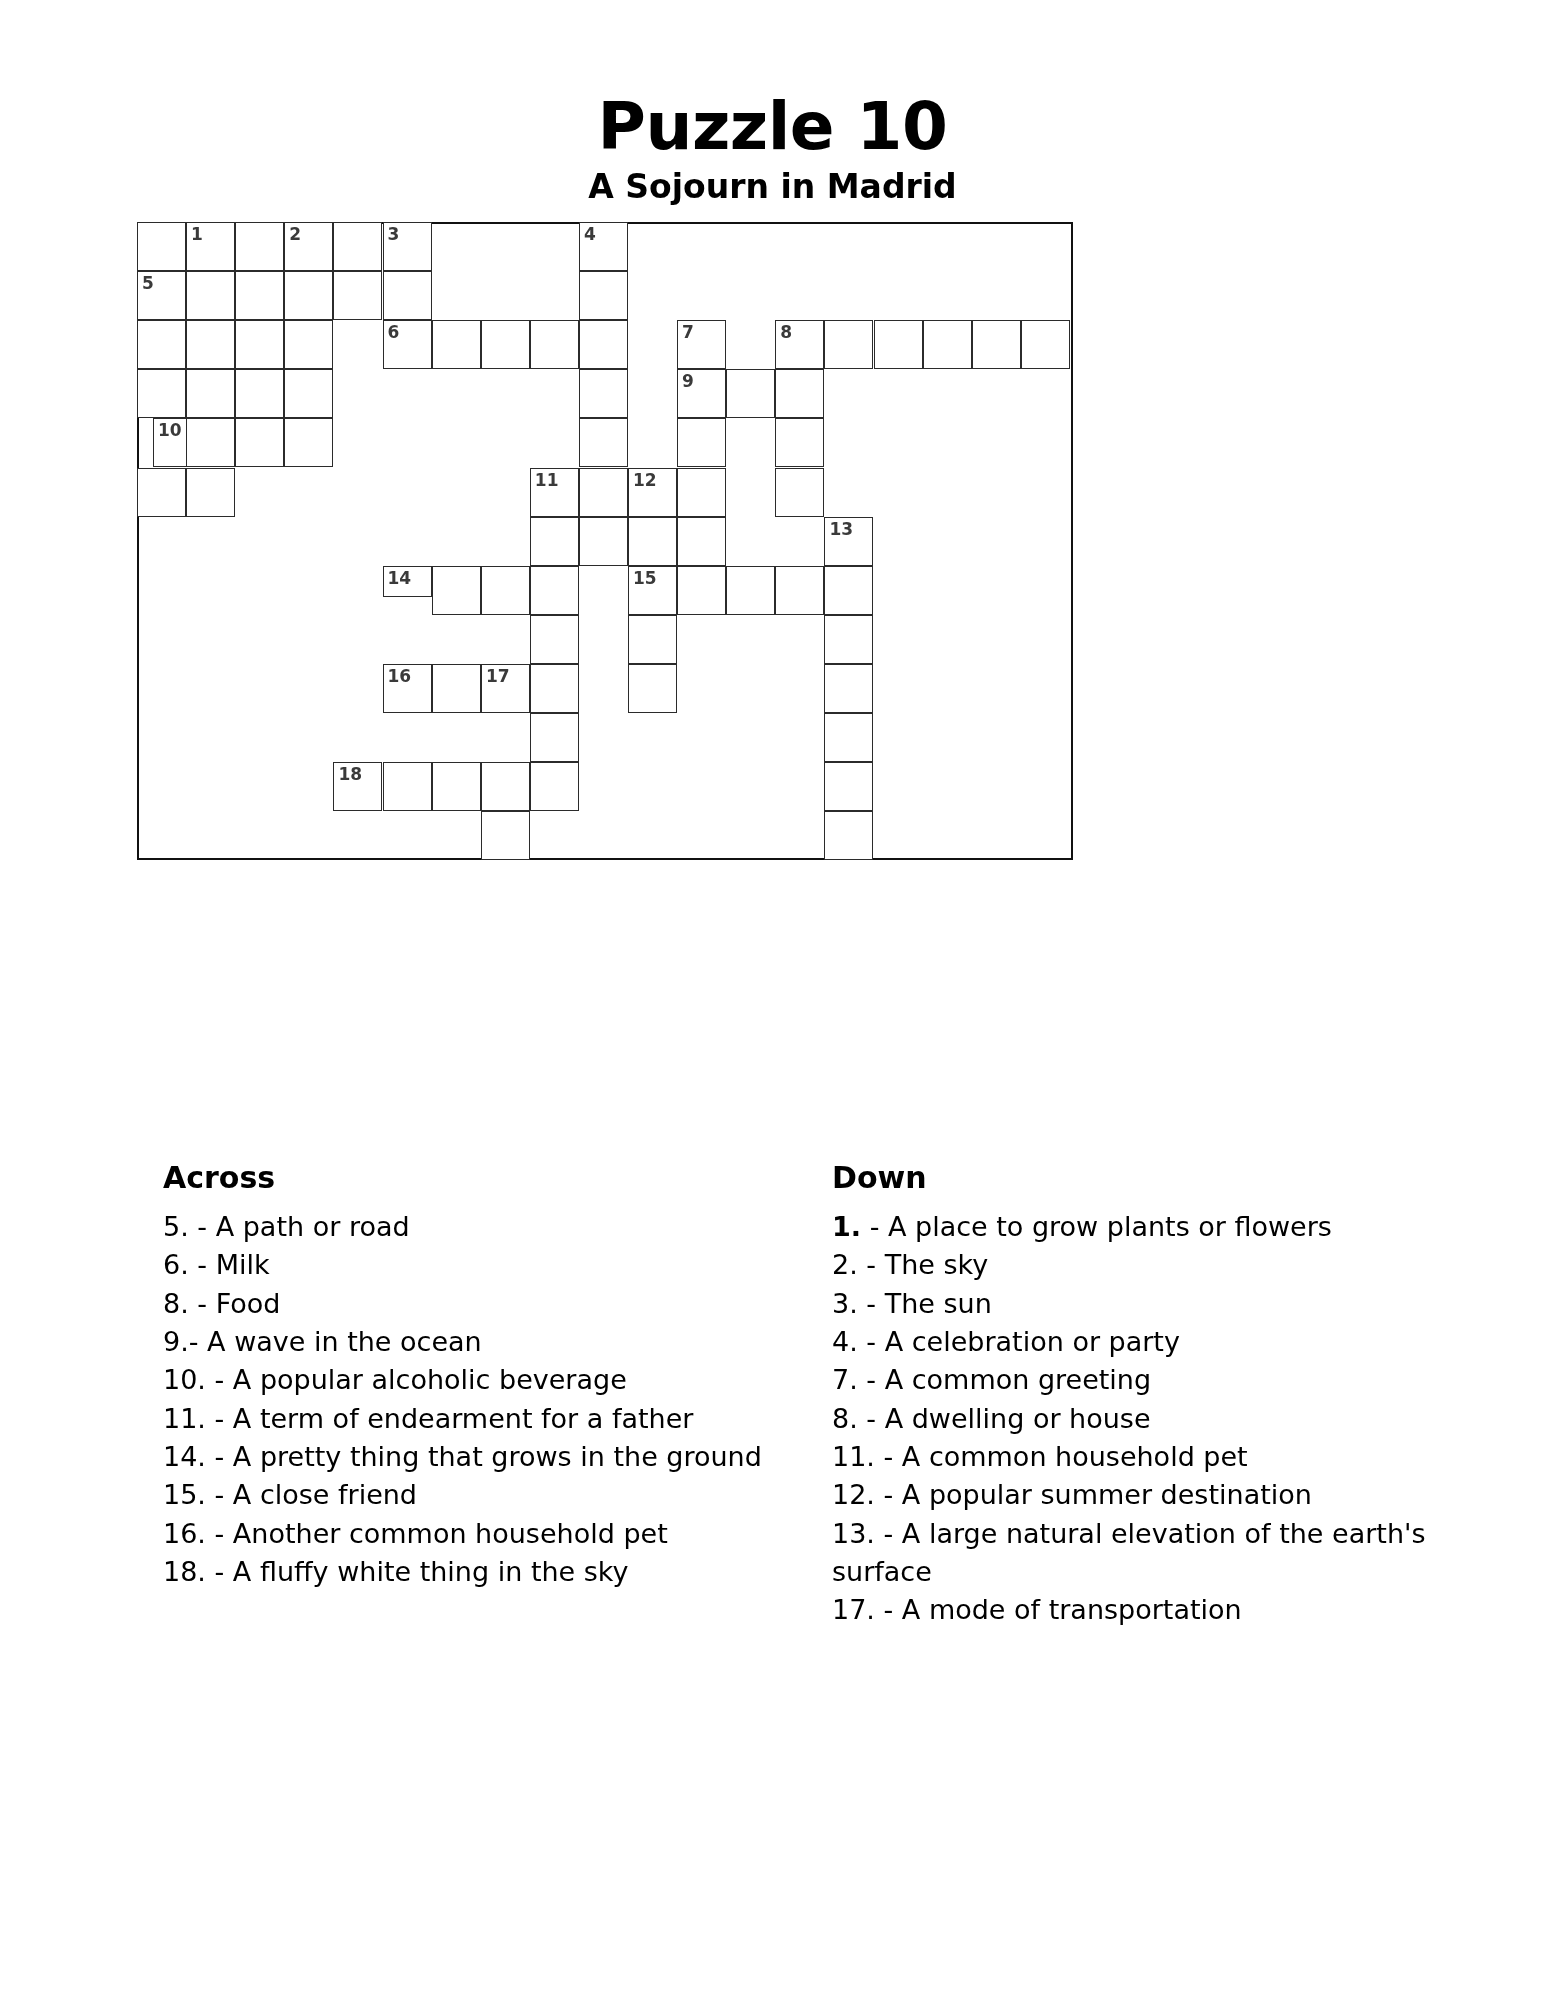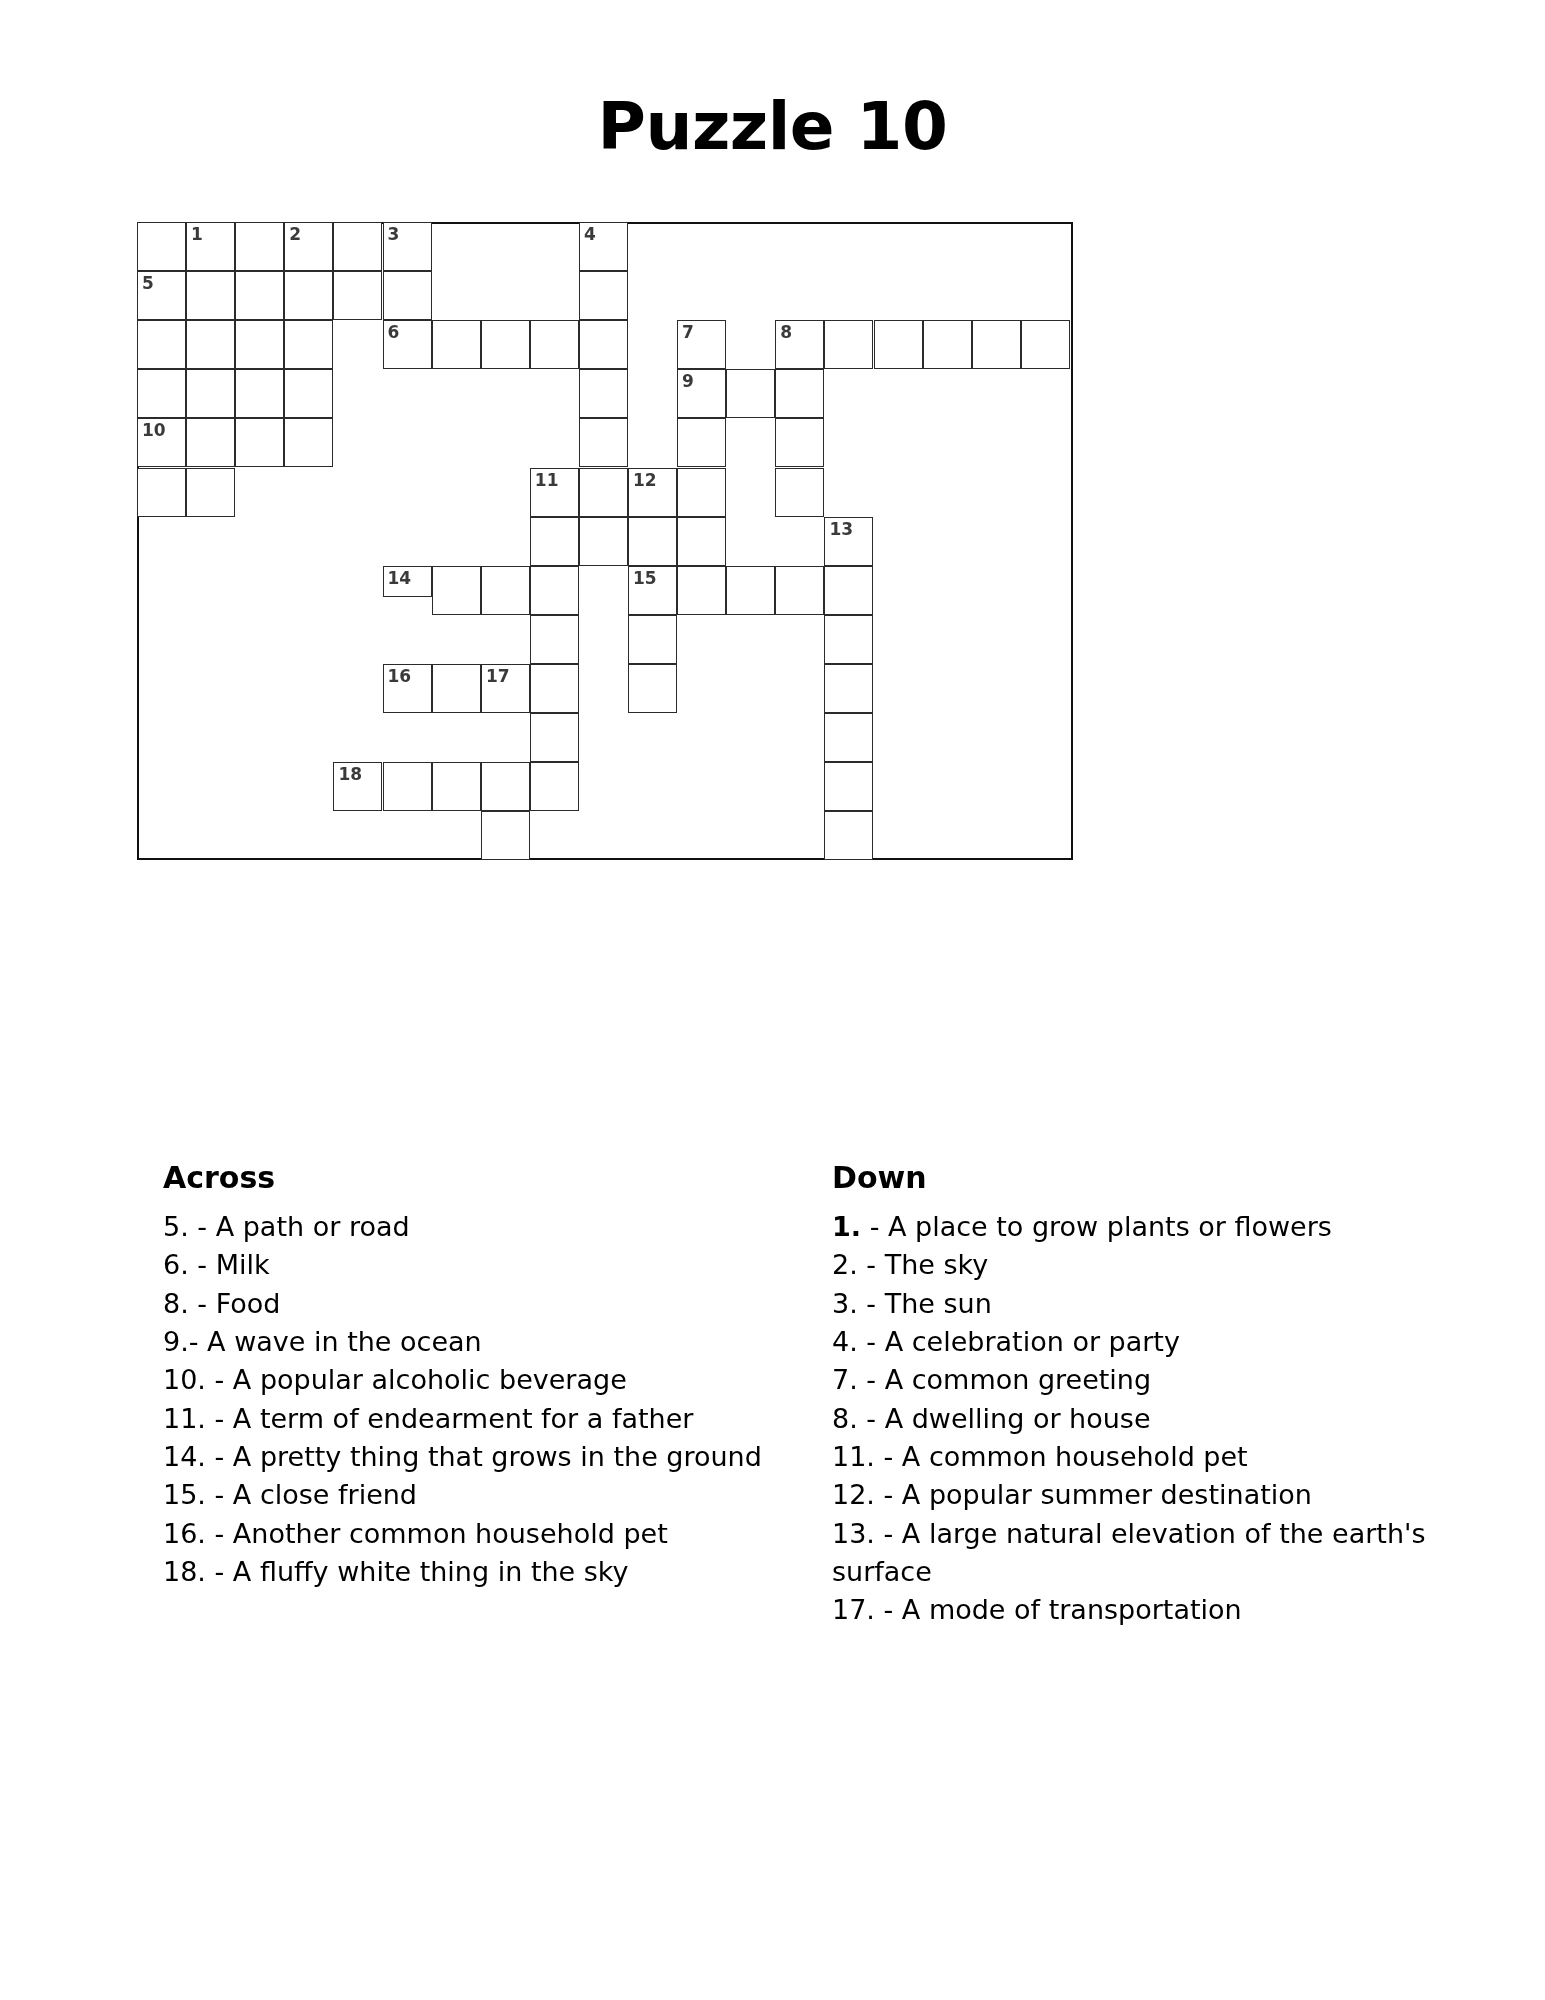--- a/index.html
+++ b/index.html
@@ -117,20 +117,21 @@
   .clue-item.bold-num { font-weight: 400; }
   .clue-item.bold-num .num-strong { font-weight: 700; }
 </style>
 </head>
 <body>
 
 <div class="page">
 
   <h1 class="puzzle-title">Puzzle 10</h1>
 
+  <h2 class="puzzle-subtitle">A Sojourn in Madrid</h2>
 
   <div id="grid-area">
     <div class="grid-outline"></div>
 
   <div class="cw-cell" style="left: 0px; top: 0px; width: 49.1px; height: 49.1px;"></div>
       <div class="cw-cell" style="left: 49.1px; top: 0px; width: 49.1px; height: 49.1px;">
         <span class="cw-num">1</span>
       </div>
       <div class="cw-cell" style="left: 98.2px; top: 0px; width: 49.1px; height: 49.1px;"></div>
       <div class="cw-cell" style="left: 147.3px; top: 0px; width: 49.1px; height: 49.1px;">
@@ -177,21 +178,21 @@
       <div class="cw-cell" style="left: 0px; top: 147.3px; width: 49.1px; height: 49.1px;"></div>
       <div class="cw-cell" style="left: 49.1px; top: 147.3px; width: 49.1px; height: 49.1px;"></div>
       <div class="cw-cell" style="left: 98.2px; top: 147.3px; width: 49.1px; height: 49.1px;"></div>
       <div class="cw-cell" style="left: 147.3px; top: 147.3px; width: 49.1px; height: 49.1px;"></div>
       <div class="cw-cell" style="left: 441.9px; top: 147.3px; width: 49.1px; height: 49.1px;"></div>
       <div class="cw-cell" style="left: 540.1px; top: 147.3px; width: 49.1px; height: 49.1px;">
         <span class="cw-num">9</span>
       </div>
       <div class="cw-cell" style="left: 589.2px; top: 147.3px; width: 49.1px; height: 49.1px;"></div>
       <div class="cw-cell" style="left: 638.3px; top: 147.3px; width: 49.1px; height: 49.1px;"></div>
-      <div class="cw-cell" style="left: 0px; top: 196.4px; width: 49.1px; height: 49.1px; text-align: right;">
+      <div class="cw-cell" style="left: 16px; top: 196.4px; width: 49.1px; height: 49.1px; text-align: right;">
         <span class="cw-num">10</span>
       </div>
       <div class="cw-cell" style="left: 49.1px; top: 196.4px; width: 49.1px; height: 49.1px;"></div>
       <div class="cw-cell" style="left: 98.2px; top: 196.4px; width: 49.1px; height: 49.1px;"></div>
       <div class="cw-cell" style="left: 147.3px; top: 196.4px; width: 49.1px; height: 49.1px;"></div>
       <div class="cw-cell" style="left: 441.9px; top: 196.4px; width: 49.1px; height: 49.1px;"></div>
       <div class="cw-cell" style="left: 540.1px; top: 196.4px; width: 49.1px; height: 49.1px;"></div>
       <div class="cw-cell" style="left: 638.3px; top: 196.4px; width: 49.1px; height: 49.1px;"></div>
       <div class="cw-cell" style="left: 0px; top: 245.5px; width: 49.1px; height: 49.1px;"></div>
       <div class="cw-cell" style="left: 49.1px; top: 245.5px; width: 49.1px; height: 49.1px;"></div>

